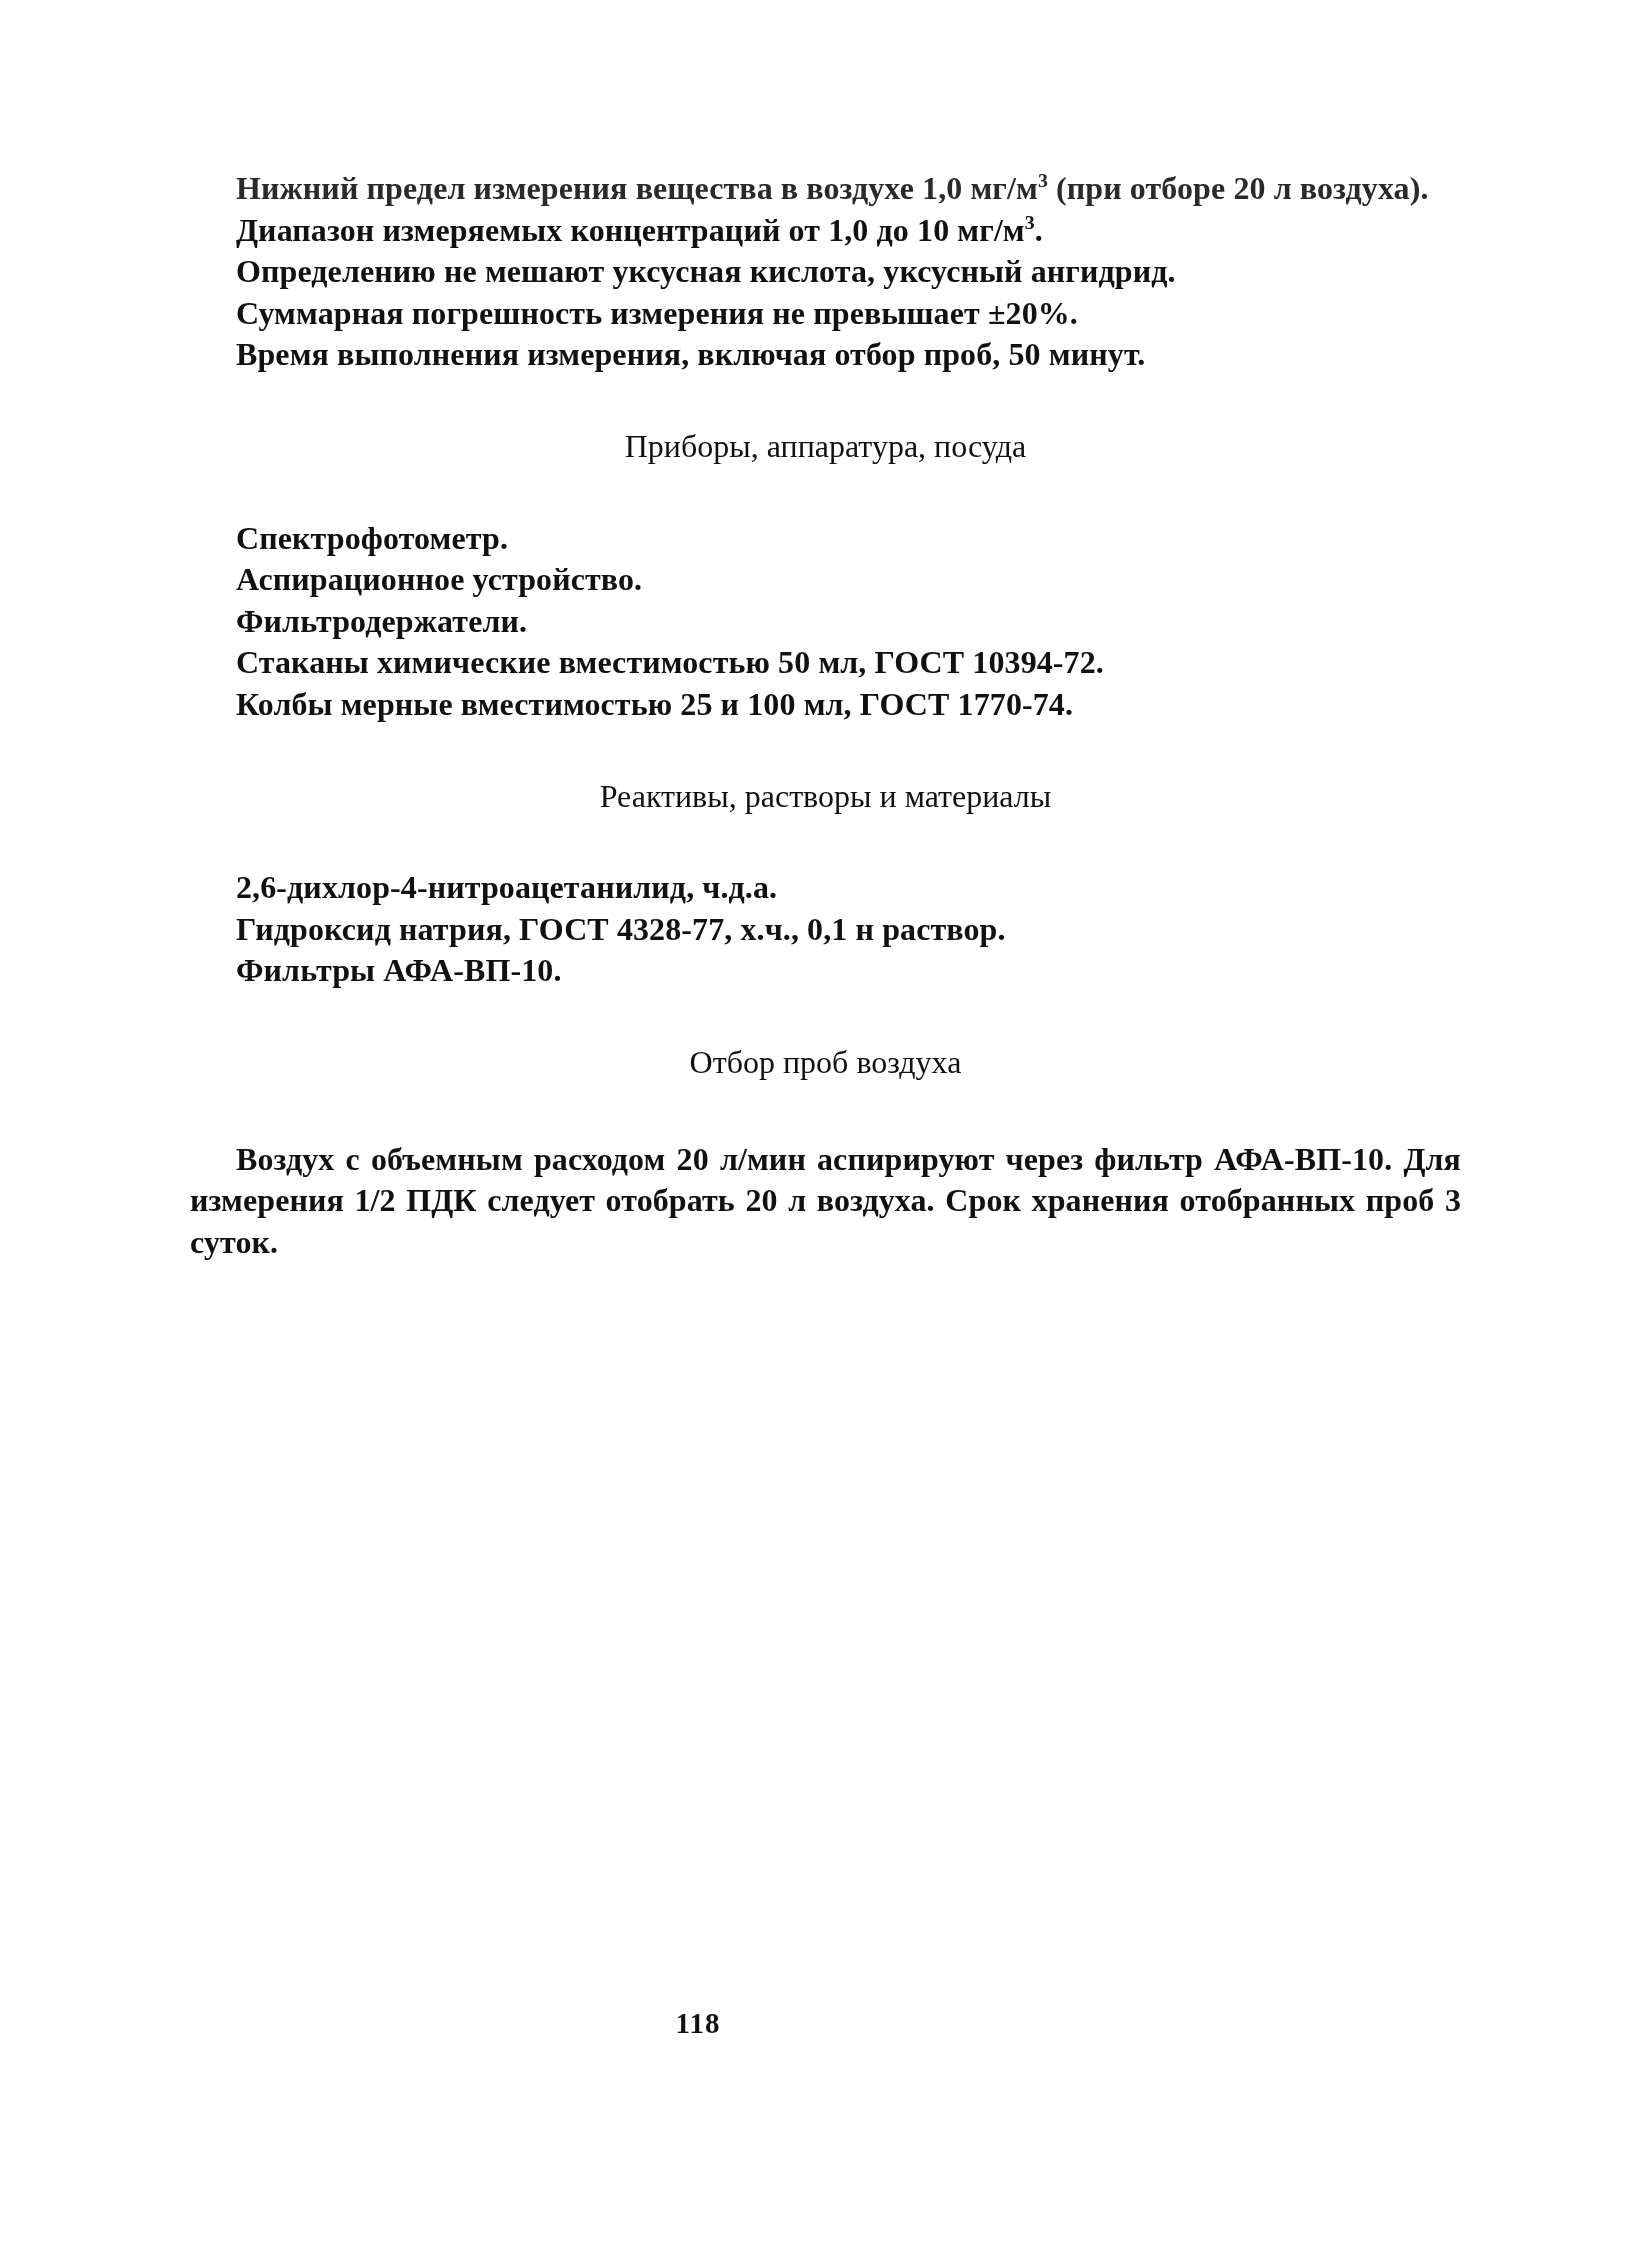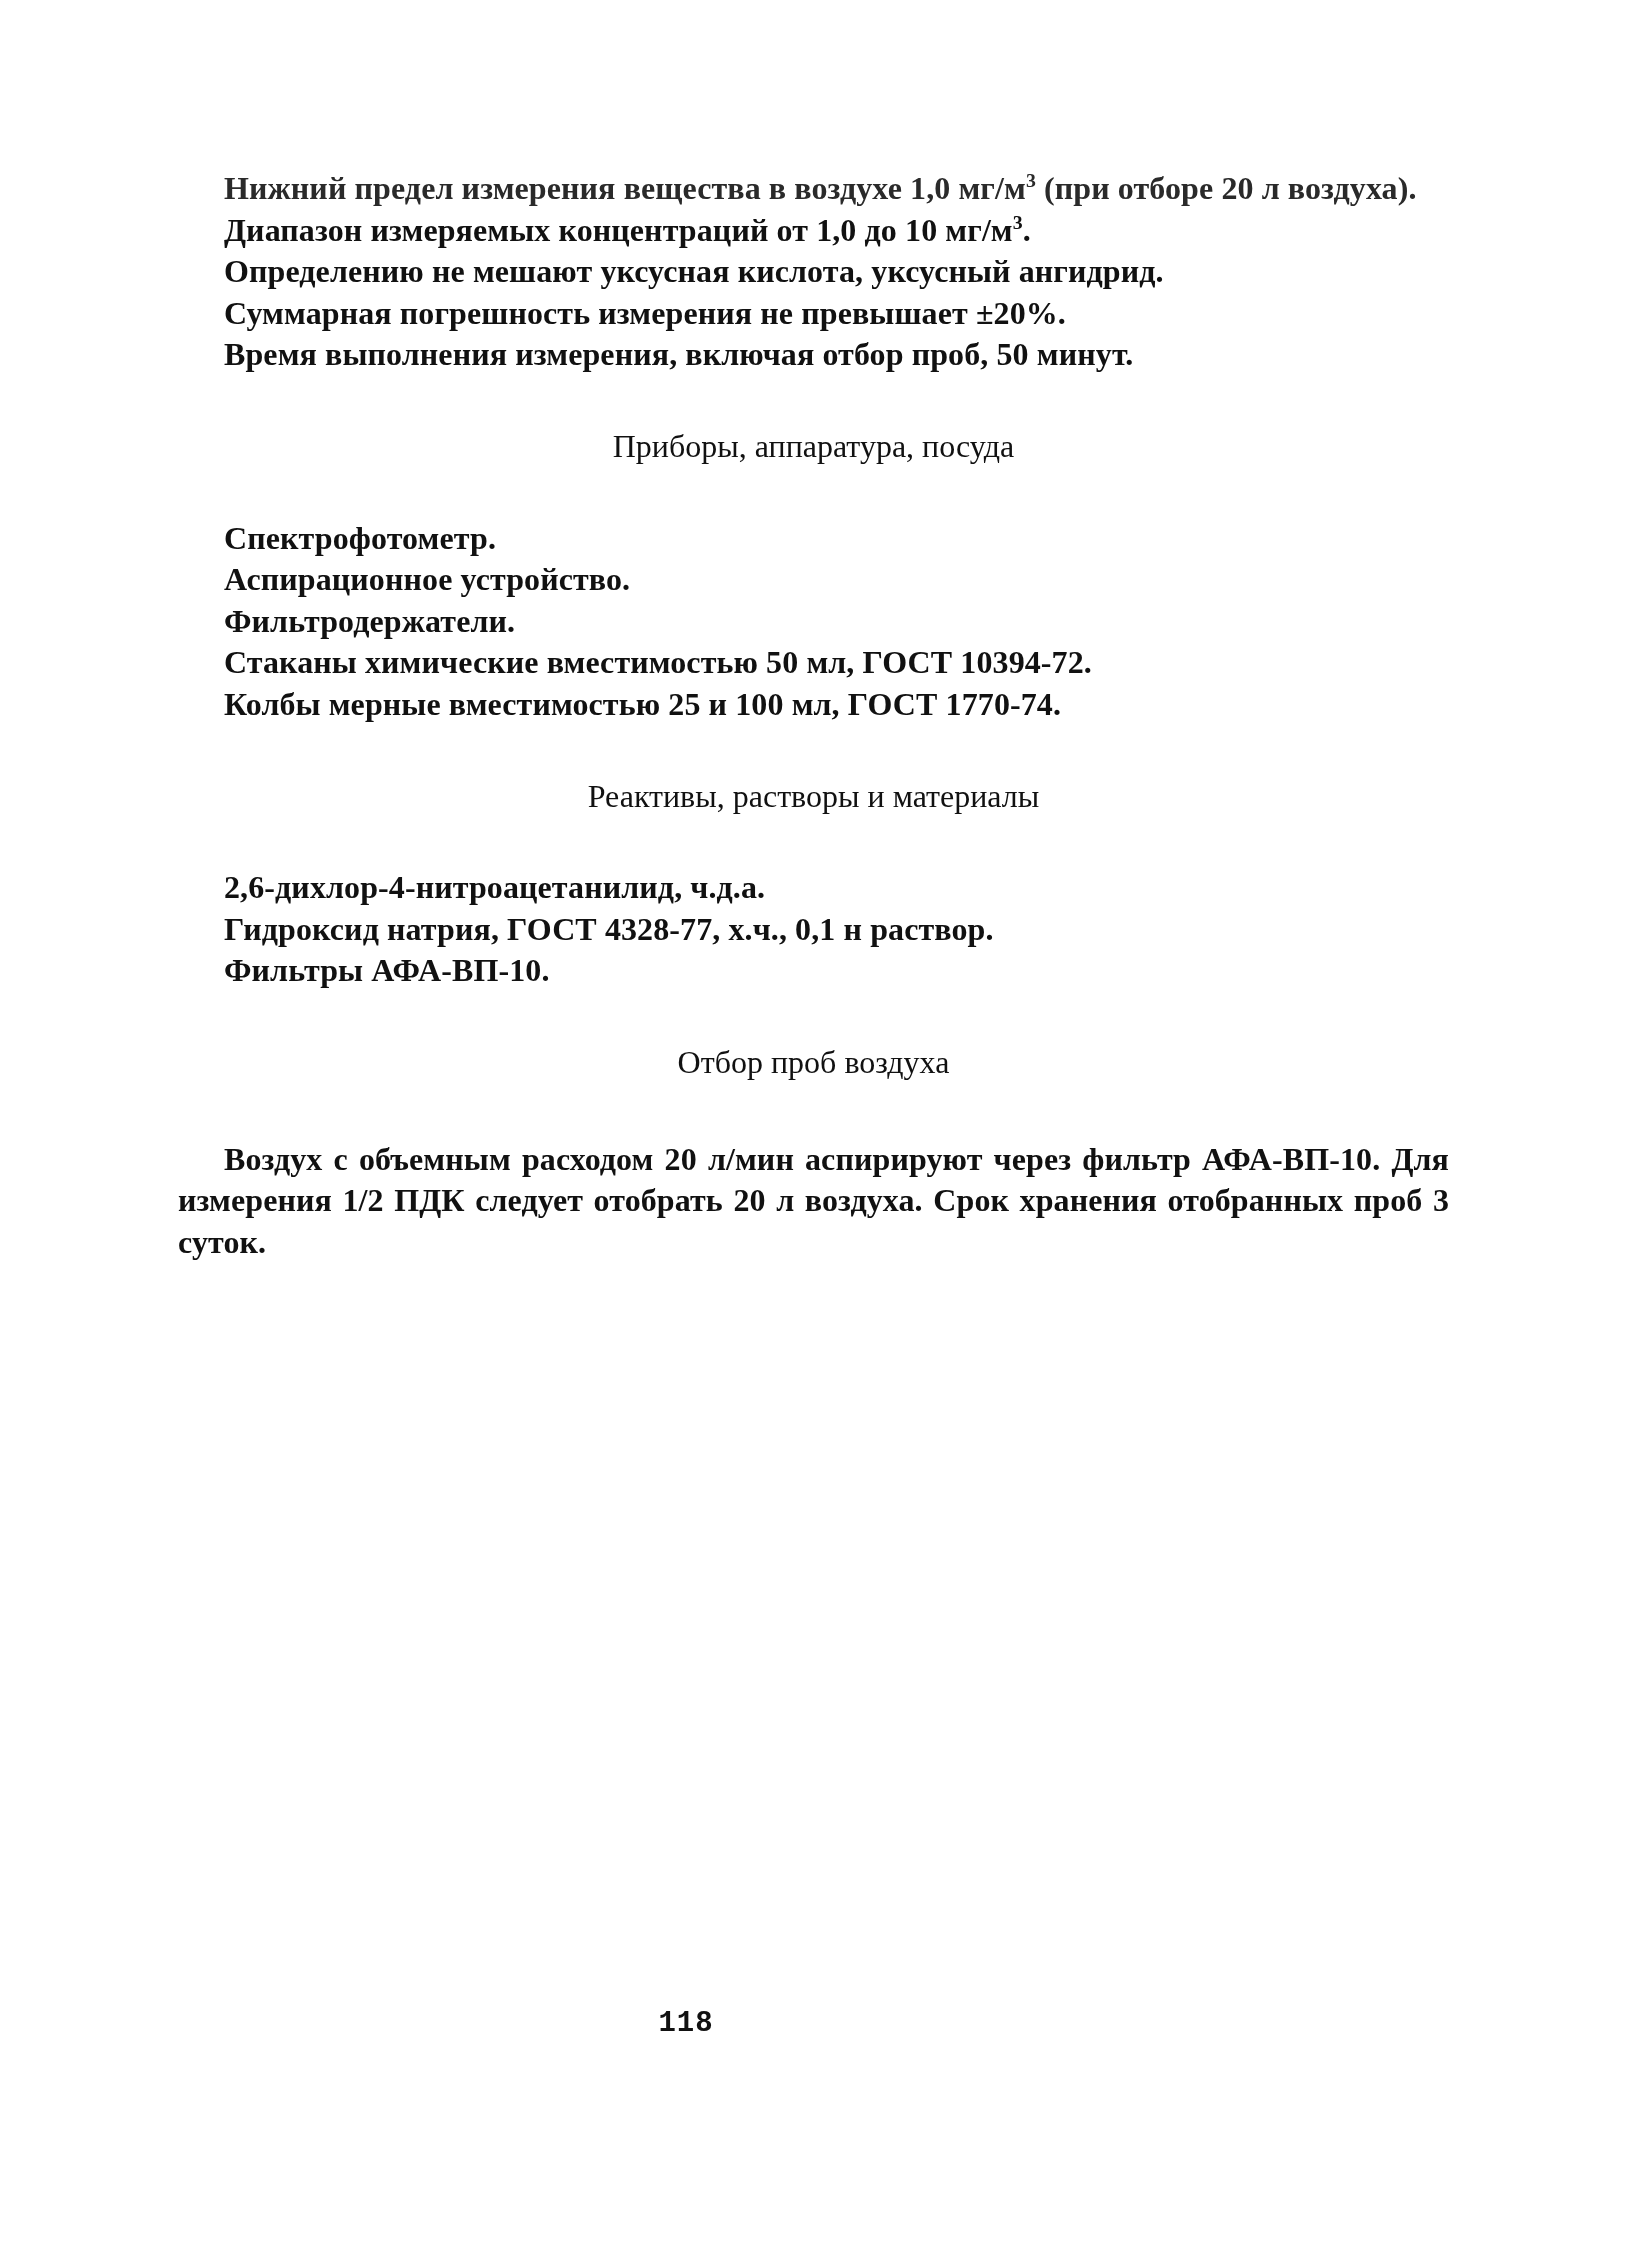--- a/index.html
+++ b/index.html
@@ -11,21 +11,21 @@
     width: 1626px;
     height: 2259px;
     position: relative;
     font-family: "Liberation Serif", serif;
     color: #111111;
     overflow: hidden;
   }
   .page {
     position: absolute;
     top: 0;
-    left: 0;
+    left: 12px;
     width: 1360px;
     height: 2259px;
     background: #ffffff;
   }
   .content {
     position: absolute;
     left: 178px;
     top: 168px;
     width: 1271px;
   }
@@ -59,21 +59,21 @@
     color: #2a2a2a;
   }
   .pagenum {
     position: absolute;
     left: 0;
     right: 0;
     top: 2007px;
     text-align: center;
     font-size: 29px;
     font-weight: bold;
-    font-family: Liberation Mono, monospace;
+    font-family: Liberation Serif, serif;
     color: #111111;
     letter-spacing: 1px;
     padding-left: 12px;
   }
 </style>
 </head>
 <body>
 
 <div class="page">
   <div class="content">

